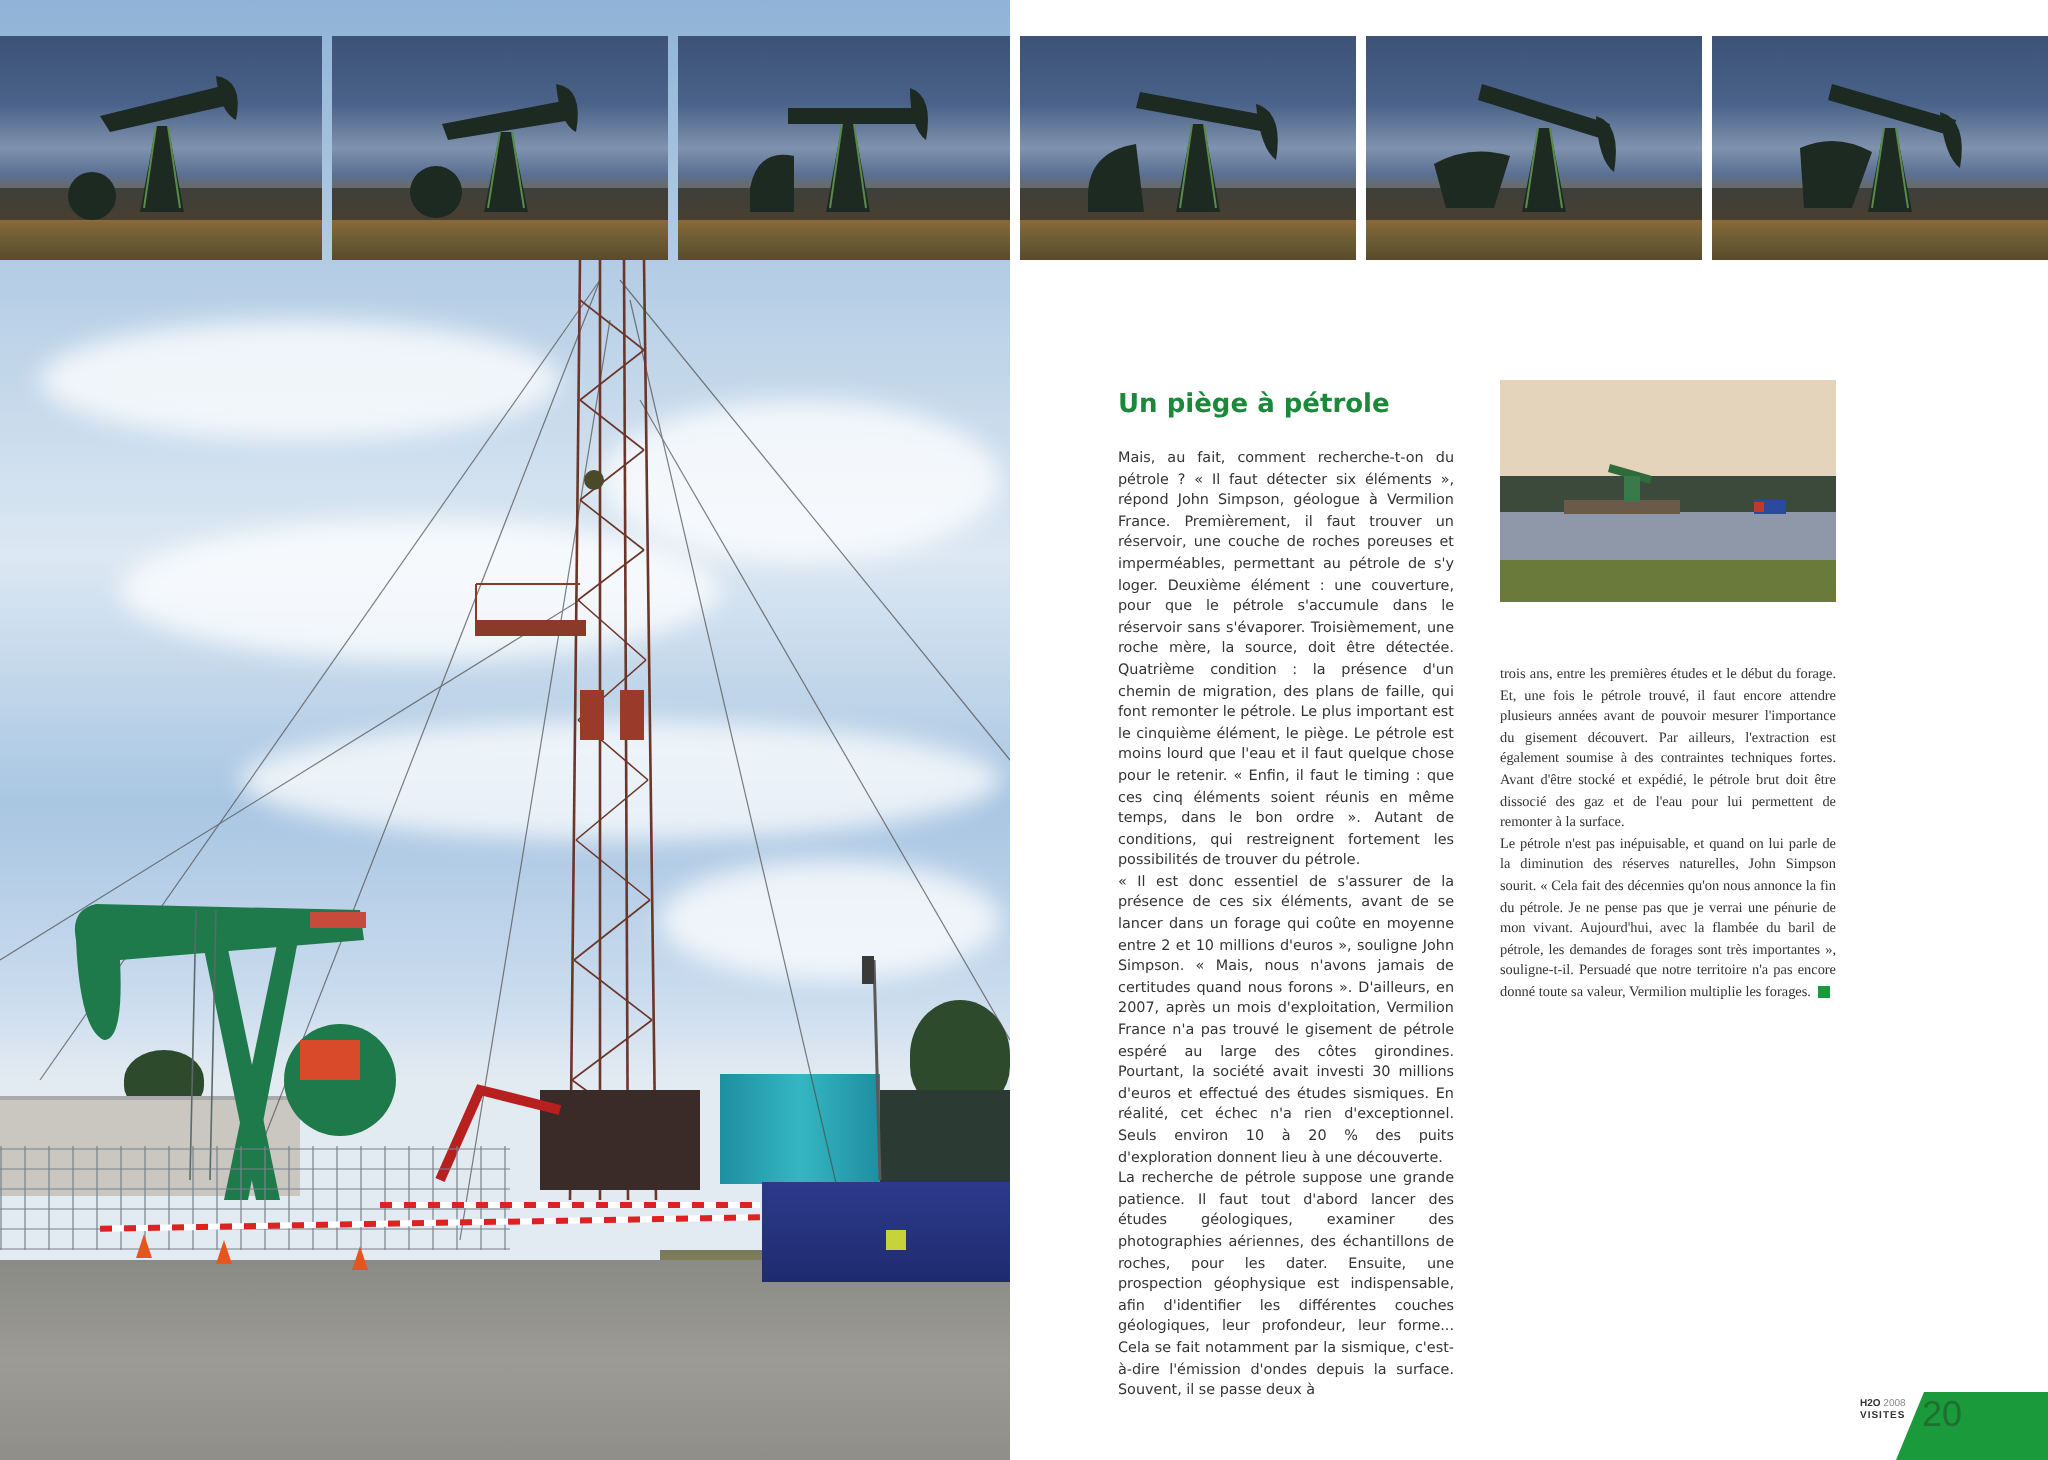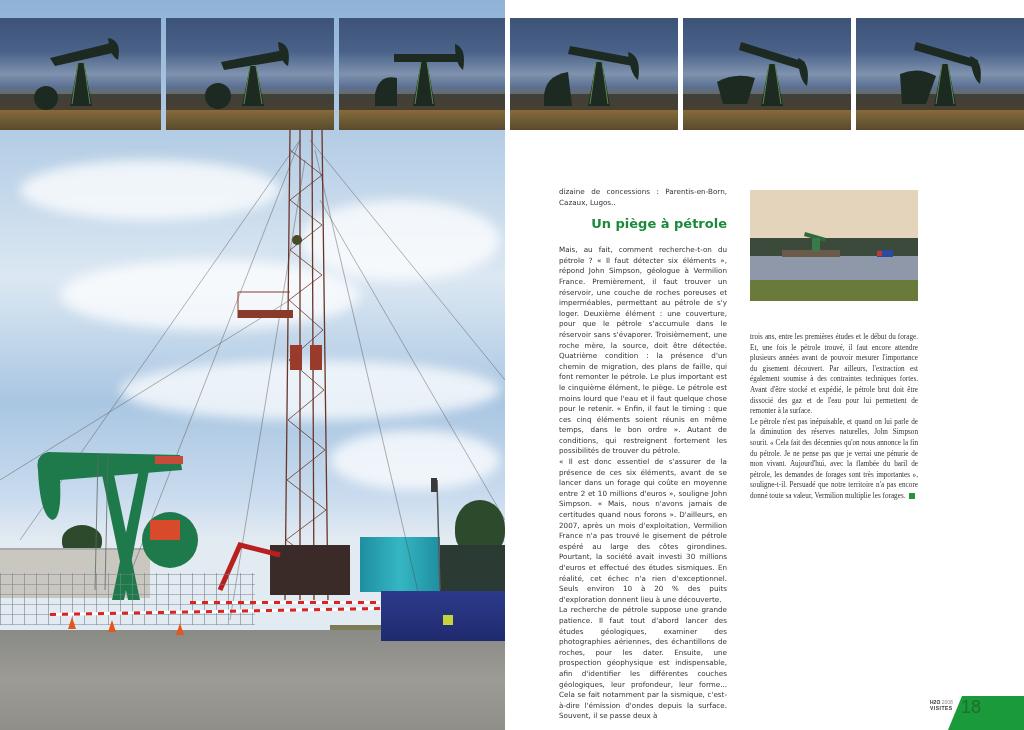--- a/index.html
+++ b/index.html
@@ -31,21 +31,21 @@
   .thumbs { position:absolute; left:0; top:18px; width:1024px; height:112px; }
   .thumb { position:absolute; top:0; height:112px; overflow:hidden;
      background: linear-gradient(180deg,#3d5277 0%, #4a6289 30%, #7f92ae 50%, #5a6f92 62%, #6d6a55 70%, #8a6a3a 82%, #6a5a34 92%, #5a4a2a 100%); }
   .thumb svg { position:absolute; left:0; top:0; }
 
   
   .col { position:absolute; font-size:7.2px; line-height:10.6px; text-align:justify; color:#333; }
   .col p { margin:0; text-indent:0; }
   .col1 { left:559px; top:187px; width:168px; }
   .col2 { left:750px; top:332px; width:168px;font-family:Liberation Serif, serif; }
-  .heading { font-size:13px; line-height:16px; font-weight:bold; color:#1a8a3a; margin:8px 0 13px 0; text-align:right; }
+  .heading { font-size:13px; line-height:16px; font-weight:bold; color:#1a8a3a; margin:8px 0 13px 0; text-align:left; }
   .endmark { display:inline-block; width:6px; height:6px; background:#1a9a3a; margin-left:4px; vertical-align:-1px; }
 
   .side-photo { position:absolute; left:750px; top:190px; width:168px; height:111px; overflow:hidden;
      background: linear-gradient(180deg,#d8c8b2 0%, #e8d8c0 40%, #efe1c6 50%); }
 
   
   .footer-green { position:absolute; left:948px; top:696px; width:76px; height:34px; background:#1a9a3a;
      clip-path: polygon(14px 0, 100% 0, 100% 100%, 0 100%); }
   .folio-num { position:absolute; left:961px; top:697px; font-size:18px; line-height:20px; color:#1f6f30; font-family:"Liberation Sans", sans-serif; }
   .folio-pub { position:absolute; left:930px; top:699px; font-size:5px; line-height:6px; color:#333; font-weight:bold; text-align:left; font-family:"Liberation Sans", sans-serif; }
@@ -246,31 +246,30 @@
     <rect x="0" y="90" width="168" height="21" fill="#6a7a3a"></rect>
     <rect x="32" y="60" width="58" height="7" fill="#6a5a4a"></rect>
     <polygon points="55,42 76,48 75,52 54,46" fill="#2e6a3a"></polygon>
     <rect x="62" y="48" width="8" height="13" fill="#3a7a4a"></rect>
     <rect x="127" y="60" width="16" height="7" fill="#2a4aa0"></rect>
     <rect x="127" y="61" width="5" height="5" fill="#c03a2a"></rect>
   </svg>
 </div>
 
 <div class="col col1">
-  <p>dizaine de concessions : Parentis-en-Born, Cazaux, Lugos..</p>
   <h2 class="heading">Un piège à pétrole</h2>
   <p>Mais, au fait, comment recherche-t-on du pétrole ? « Il faut détecter six éléments », répond John Simpson, géologue à Vermilion France. Premièrement, il faut trouver un réservoir, une couche de roches poreuses et imperméables, permettant au pétrole de s'y loger. Deuxième élément : une couverture, pour que le pétrole s'accumule dans le réservoir sans s'évaporer. Troisièmement, une roche mère, la source, doit être détectée. Quatrième condition : la présence d'un chemin de migration, des plans de faille, qui font remonter le pétrole. Le plus important est le cinquième élément, le piège. Le pétrole est moins lourd que l'eau et il faut quelque chose pour le retenir. « Enfin, il faut le timing : que ces cinq éléments soient réunis en même temps, dans le bon ordre ». Autant de conditions, qui restreignent fortement les possibilités de trouver du pétrole.</p>
   <p>« Il est donc essentiel de s'assurer de la présence de ces six éléments, avant de se lancer dans un forage qui coûte en moyenne entre 2 et 10 millions d'euros », souligne John Simpson. « Mais, nous n'avons jamais de certitudes quand nous forons ». D'ailleurs, en 2007, après un mois d'exploitation, Vermilion France n'a pas trouvé le gisement de pétrole espéré au large des côtes girondines. Pourtant, la société avait investi 30 millions d'euros et effectué des études sismiques. En réalité, cet échec n'a rien d'exceptionnel. Seuls environ 10 à 20 % des puits d'exploration donnent lieu à une découverte.</p>
   <p>La recherche de pétrole suppose une grande patience. Il faut tout d'abord lancer des études géologiques, examiner des photographies aériennes, des échantillons de roches, pour les dater. Ensuite, une prospection géophysique est indispensable, afin d'identifier les différentes couches géologiques, leur profondeur, leur forme... Cela se fait notamment par la sismique, c'est-à-dire l'émission d'ondes depuis la surface. Souvent, il se passe deux à</p>
 </div>
 
 <div class="col col2">
   <p>trois ans, entre les premières études et le début du forage. Et, une fois le pétrole trouvé, il faut encore attendre plusieurs années avant de pouvoir mesurer l'importance du gisement découvert. Par ailleurs, l'extraction est également soumise à des contraintes techniques fortes. Avant d'être stocké et expédié, le pétrole brut doit être dissocié des gaz et de l'eau pour lui permettent de remonter à la surface.</p>
   <p><span>Le pétrole n'est pas inépuisable, et quand on lui parle de la diminution des réserves naturelles, John Simpson sourit. « Cela fait des décennies qu'on nous annonce la fin du pétrole. Je ne pense pas que je verrai une pénurie de mon vivant. Aujourd'hui, avec la flambée du baril de pétrole, les demandes de forages sont très importantes », souligne-t-il. Persuadé que notre territoire n'a pas encore donné toute sa valeur, Vermilion multiplie les forages.</span><span class="endmark"></span></p>
 </div>
 
 <div class="folio-pub">
   <span>H2O</span>
   <span class="yr">2008</span><br>
   <span class="sub">VISITES</span>
 </div>
 <div class="footer-green"></div>
-<div class="folio-num">18</div>
+<div class="folio-num">20</div>
 
 </body></html>

